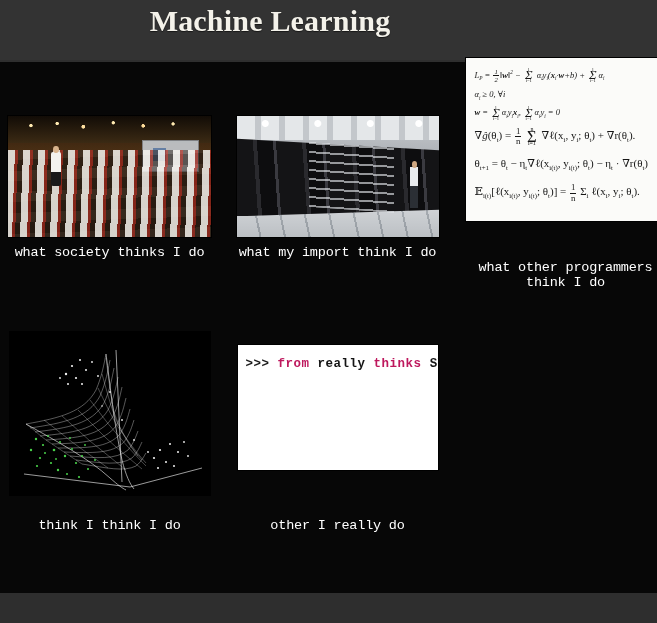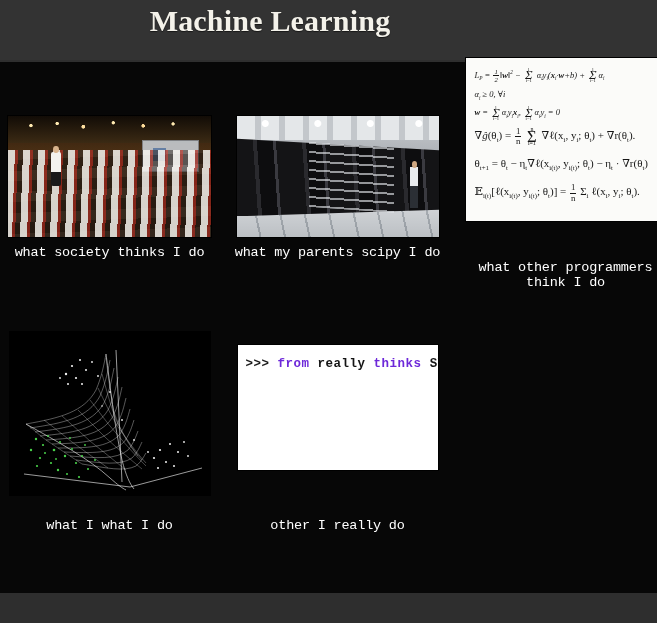--- a/index.html
+++ b/index.html
@@ -370,21 +370,21 @@
   .code-line {
     position:absolute;
     left:8px; top:12px;
     font-family:"Liberation Mono","DejaVu Sans Mono",monospace;
     font-size:12.5px;
     font-weight:bold;
     letter-spacing:0.5px;
     white-space:nowrap;
   }
   .tok-prompt { color:#1a1a1a; }
-  .tok-kw     { color:#6d28d9; }
+  .tok-kw     { color:#be185d; }
   .tok-name   { color:#141414; }
 </style>
 </head>
 <body>
 
 <div class="meme">
 
   <div class="header"></div>
   <div class="title">Machine Learning</div>
 
@@ -415,21 +415,21 @@
         <div class="thumb">
           <div class="art-servers">
             <div class="sv-ceiling"></div>
             <div class="sv-floor"></div>
             <div class="sv-racks"></div>
             <div class="sv-panels"></div>
             <div class="sv-person"></div>
           </div>
         </div>
       </div>
-      <div class="caption">what my parents scipy I do</div>
+      <div class="caption">what my import think I do</div>
     </div>
 
     <div class="cell c4">
       <div class="thumb-wrap">
         <div class="thumb">
           <div class="art-math">
             <div class="eq small">
               L<sub>P</sub> = <span class="frac"><span class="num">1</span><span class="den">2</span></span>‖<b>w</b>‖<sup>2</sup> −
               <span class="sum">Σ<span class="lim-t">l</span><span class="lim-b">i=1</span></span>
               α<sub>i</sub>y<sub>i</sub>(<b>x</b><sub>i</sub>·<b>w</b>+b) +
@@ -553,21 +553,21 @@
                   <circle cx="138" cy="120" r="0.9"></circle>
                 <circle cx="100" cy="60" r="0.9"></circle>
                   <circle cx="112" cy="88" r="0.9"></circle>
                 <circle cx="124" cy="108" r="0.9"></circle>
                   <circle cx="92" cy="74" r="0.8"></circle>
               </g>
             </svg>
           </div>
         </div>
       </div>
-      <div class="caption">what I what I do</div>
+      <div class="caption">think I think I do</div>
     </div>
 
     <div class="cell c6">
       <div class="thumb-wrap">
         <div class="thumb">
           <div class="art-code">
             <div class="code-line">
               <span class="tok-prompt">&gt;&gt;&gt;</span>
               <span class="tok-kw">from</span>
               <span class="tok-name">really</span>

